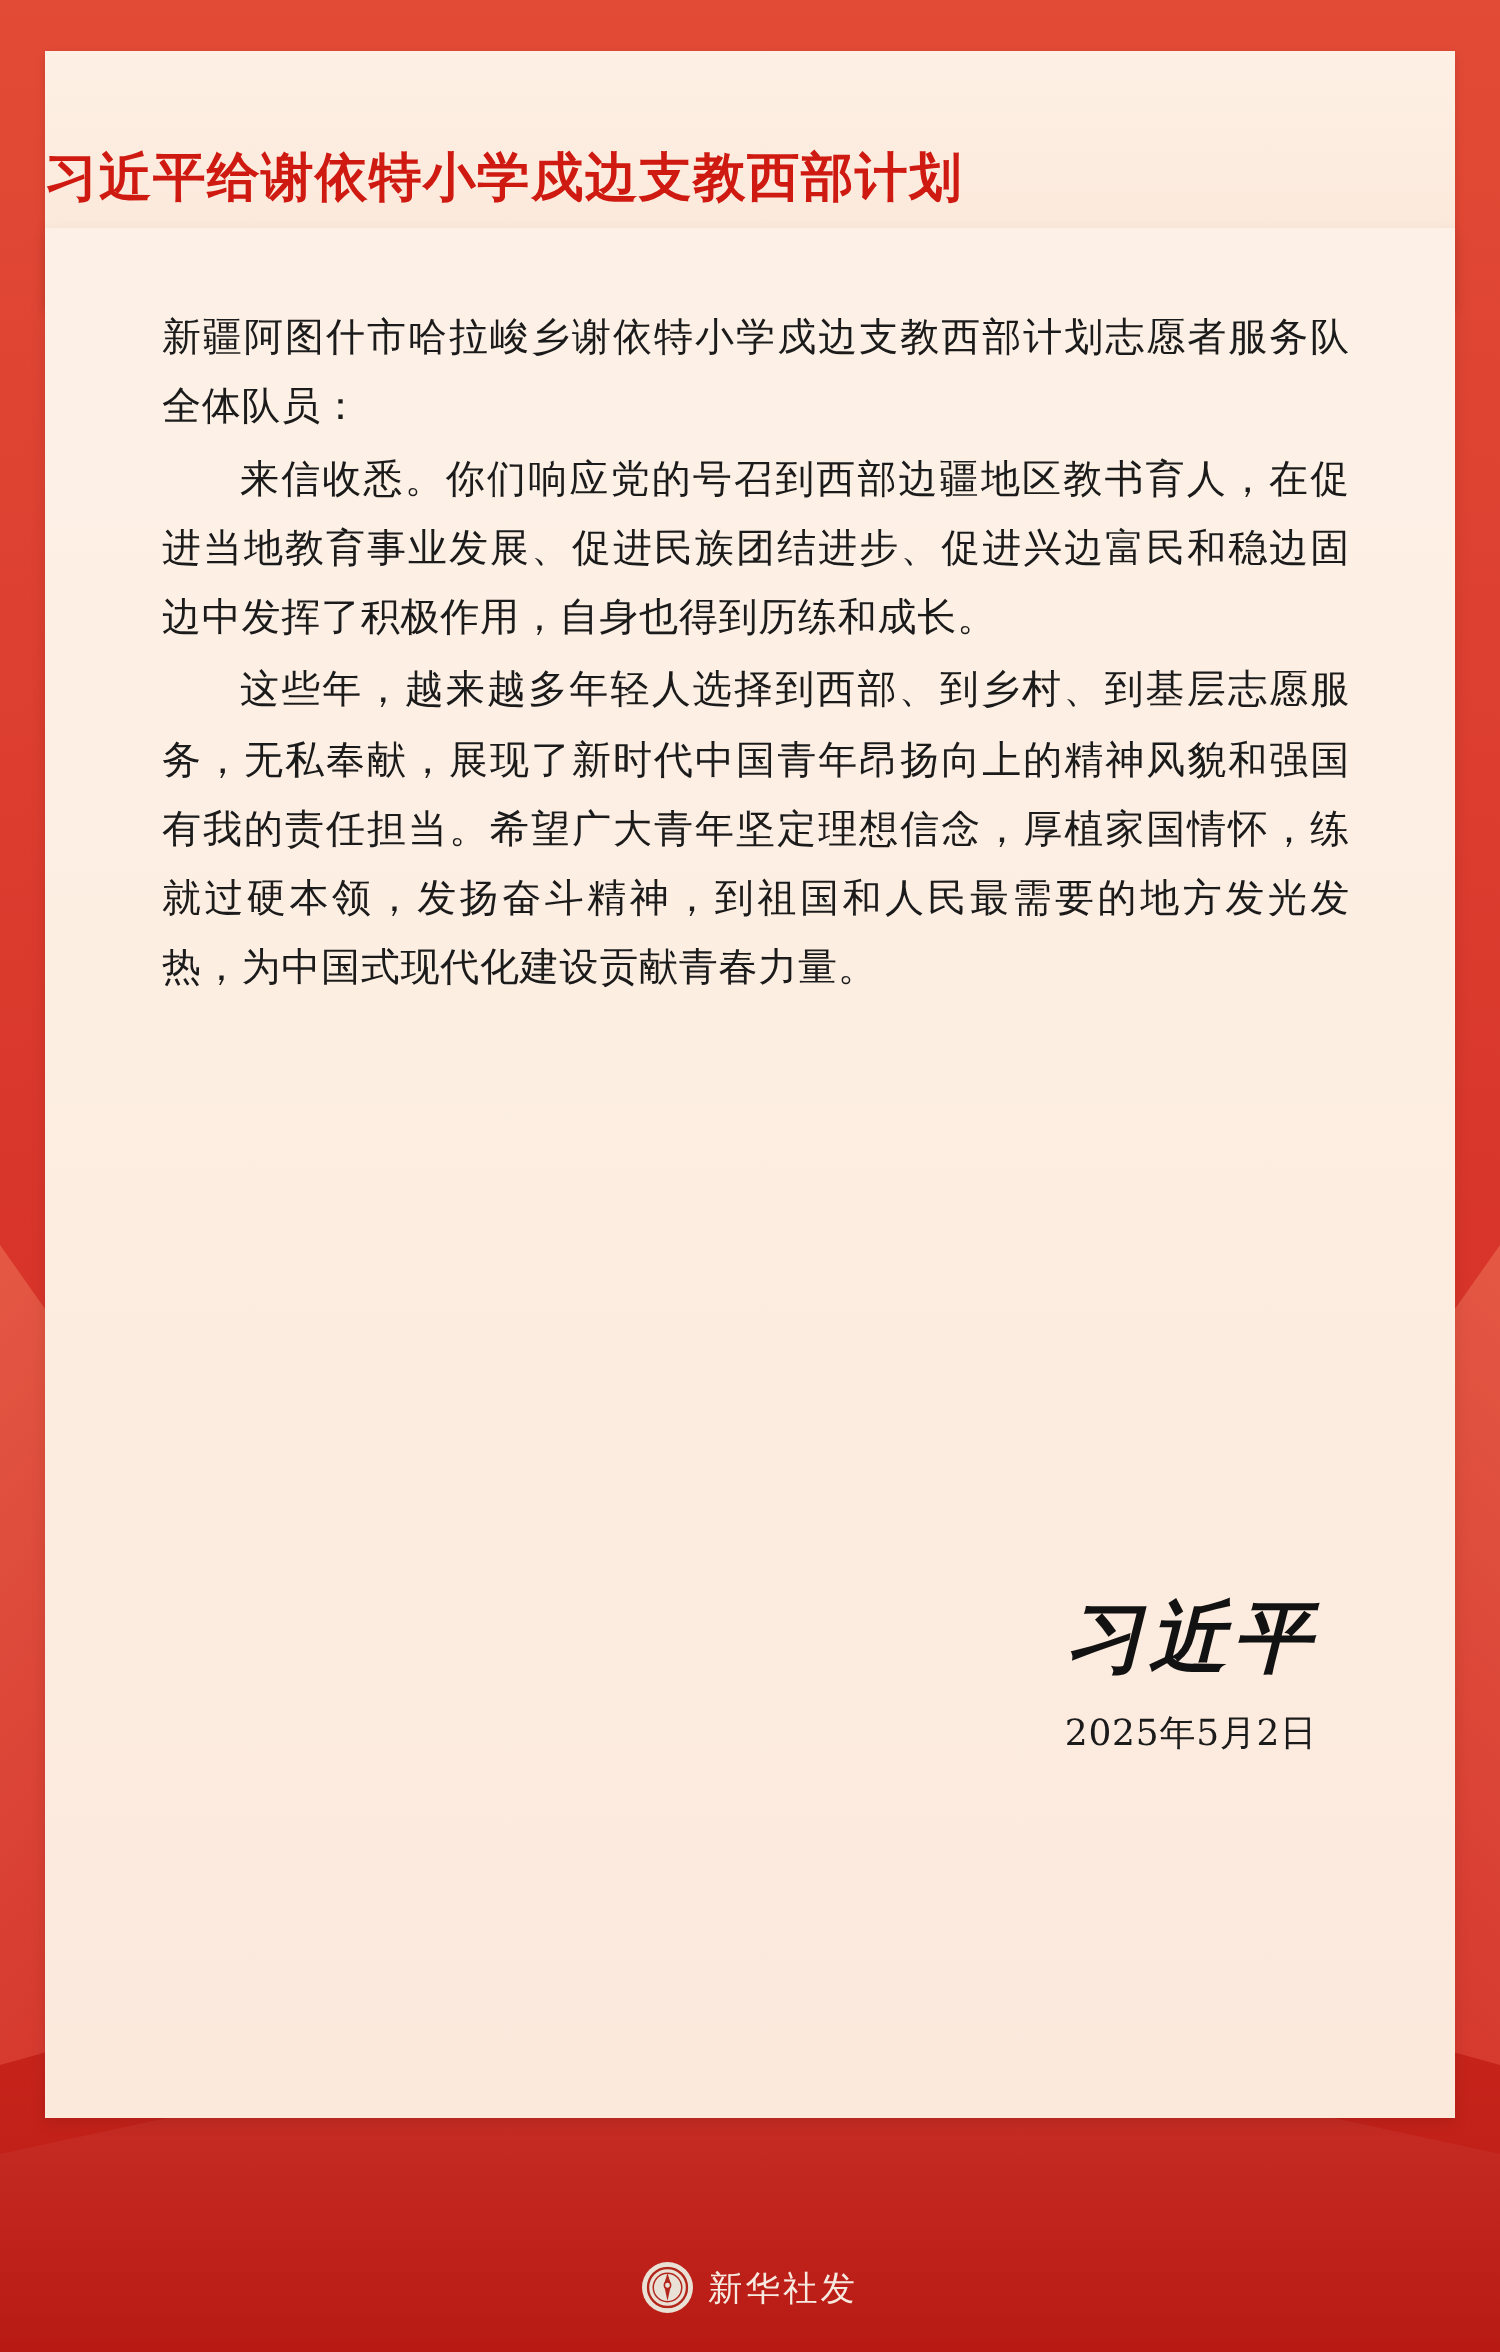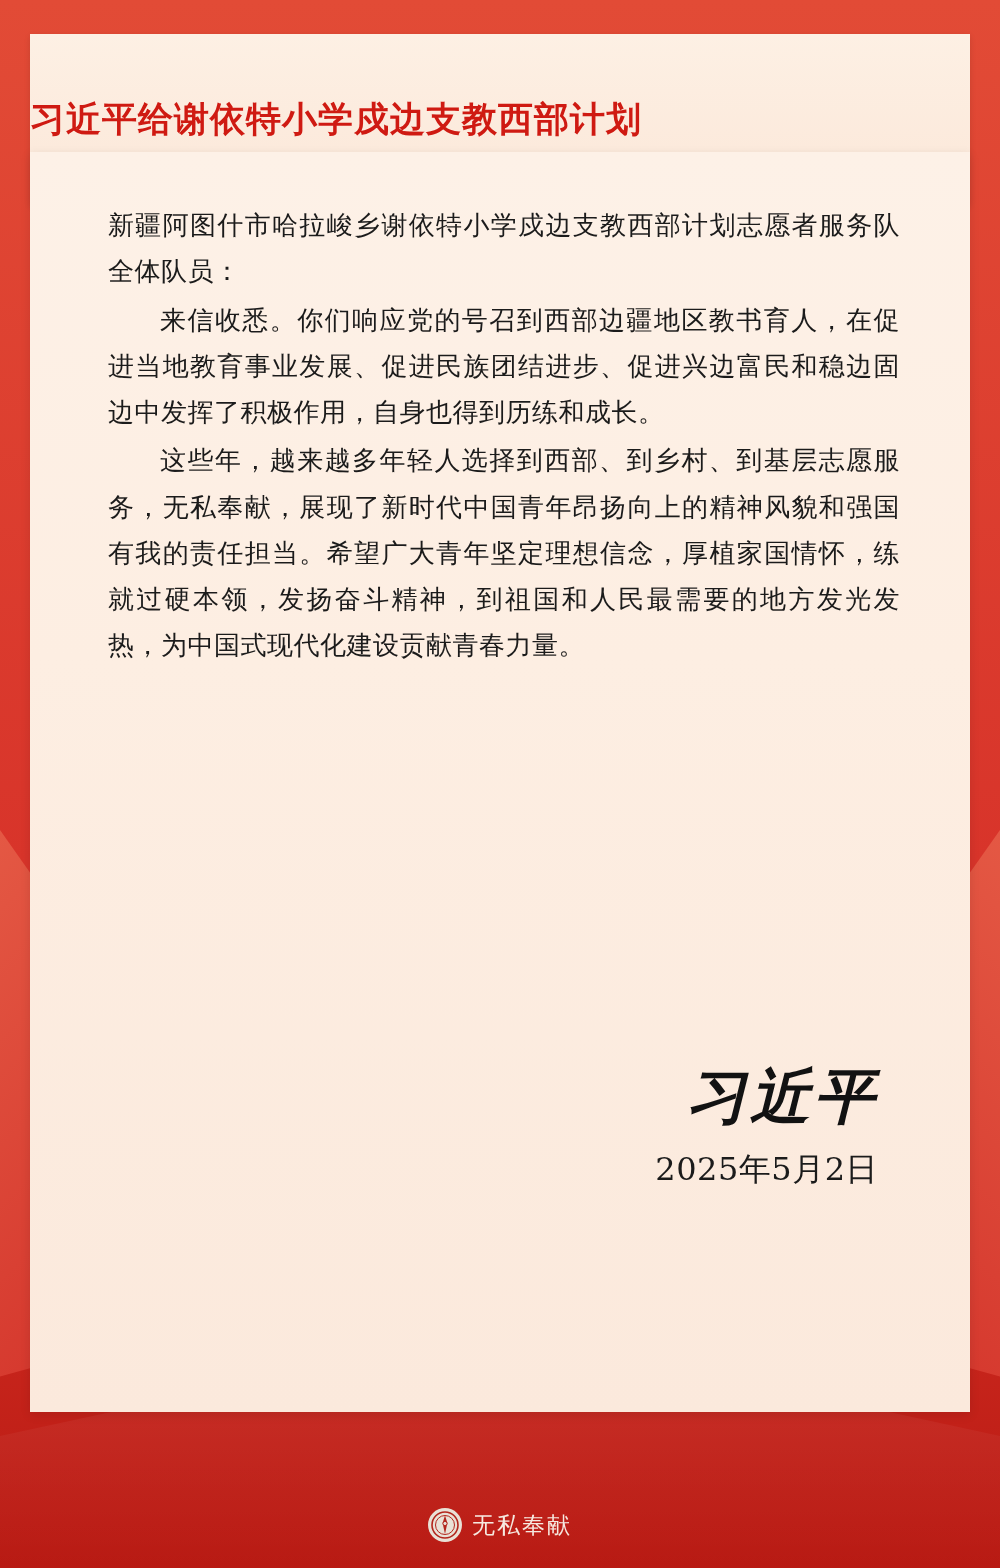--- a/index.html
+++ b/index.html
@@ -117,31 +117,31 @@
     text-indent: 2em;
   }
   .sign-wrap {
     position: absolute;
     right: 92px;
     top: 912px;
     text-align: right;
   }
   .signature {
     font-family: Liberation Sans, sans-serif;
-    font-size: 60px;
+    font-size: 52px;
     font-weight: bold;
     color: #121212;
     letter-spacing: 4px;
     font-style: italic;
     line-height: 1.1;
   }
   .sign-date {
     margin-top: 18px;
     font-family: "DejaVu Serif", "Liberation Serif", serif;
-    font-size: 32px;
+    font-size: 24px;
     color: #1b1b1b;
     letter-spacing: 0.5px;
   }
 
   
   .footer {
     position: absolute;
     bottom: 26px;
     left: 0;
     width: 1000px;
@@ -198,16 +198,16 @@
 
   <div class="footer">
     <span class="xh-logo">
       <svg width="28" height="28" viewBox="0 0 28 28" aria-hidden="true">
         <circle cx="14" cy="14" r="13" fill="none" stroke="#b3261c" stroke-width="1.6"></circle>
         <circle cx="14" cy="14" r="9.5" fill="none" stroke="#b3261c" stroke-width="1"></circle>
         <path d="M14 4.5 L16.4 12 L14 23 L11.6 12 Z" fill="#b3261c"></path>
         <circle cx="14" cy="12.5" r="2.1" fill="#e9e1d6" stroke="#b3261c" stroke-width="1"></circle>
       </svg>
     </span>
-    <span class="footer-text">无私奉献</span>
+    <span class="footer-text">新华社发</span>
   </div>
 
 </div>
 
 </body></html>

